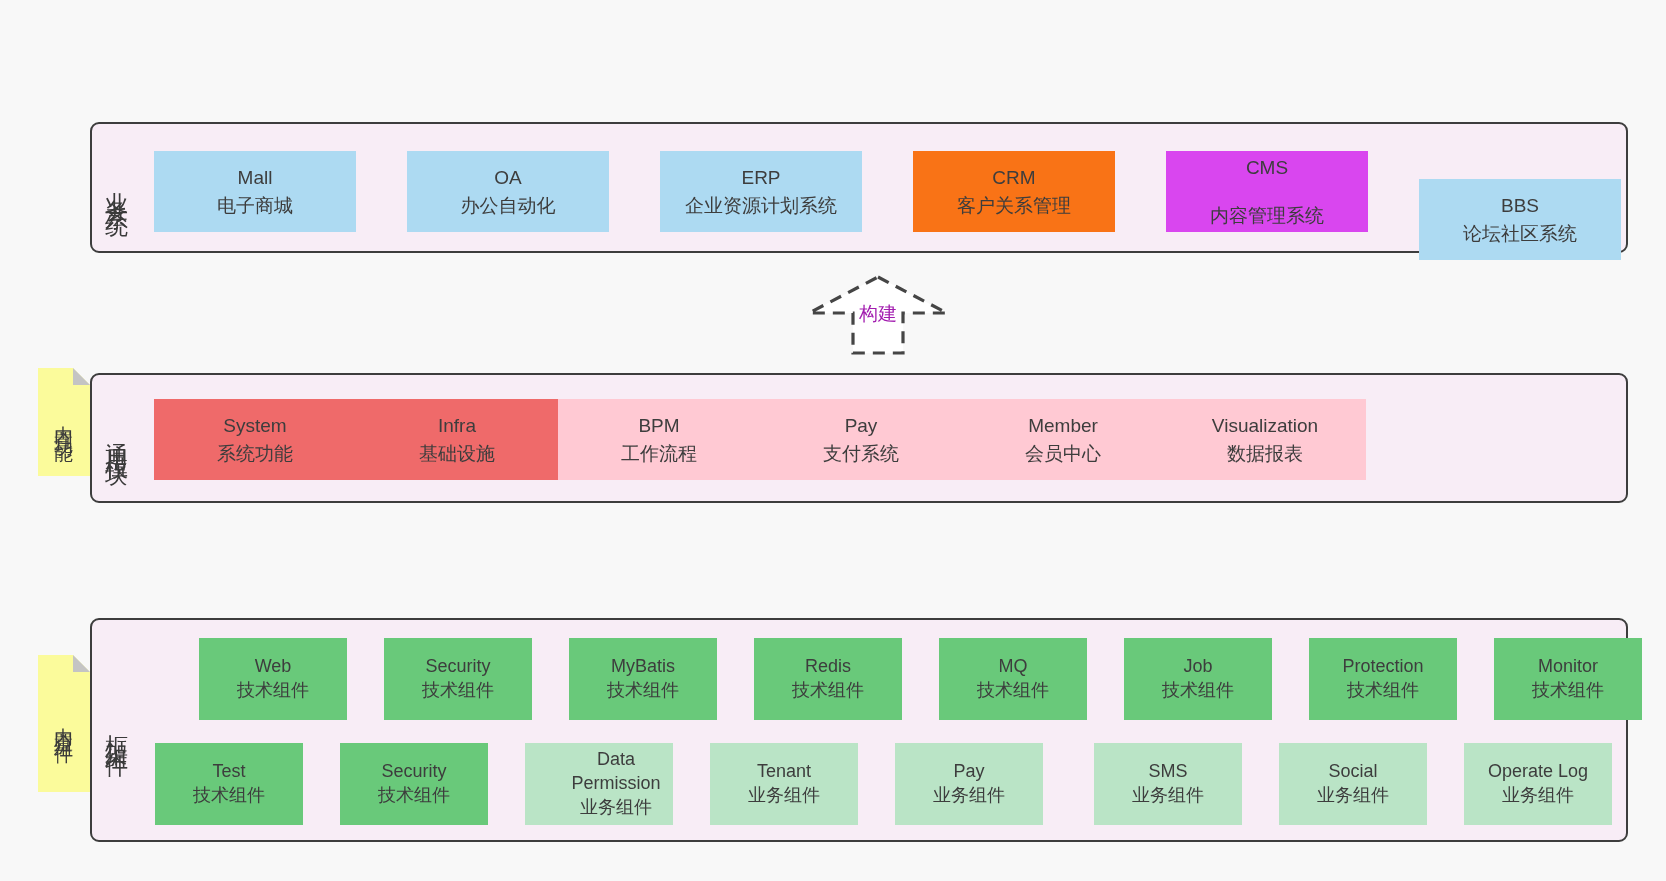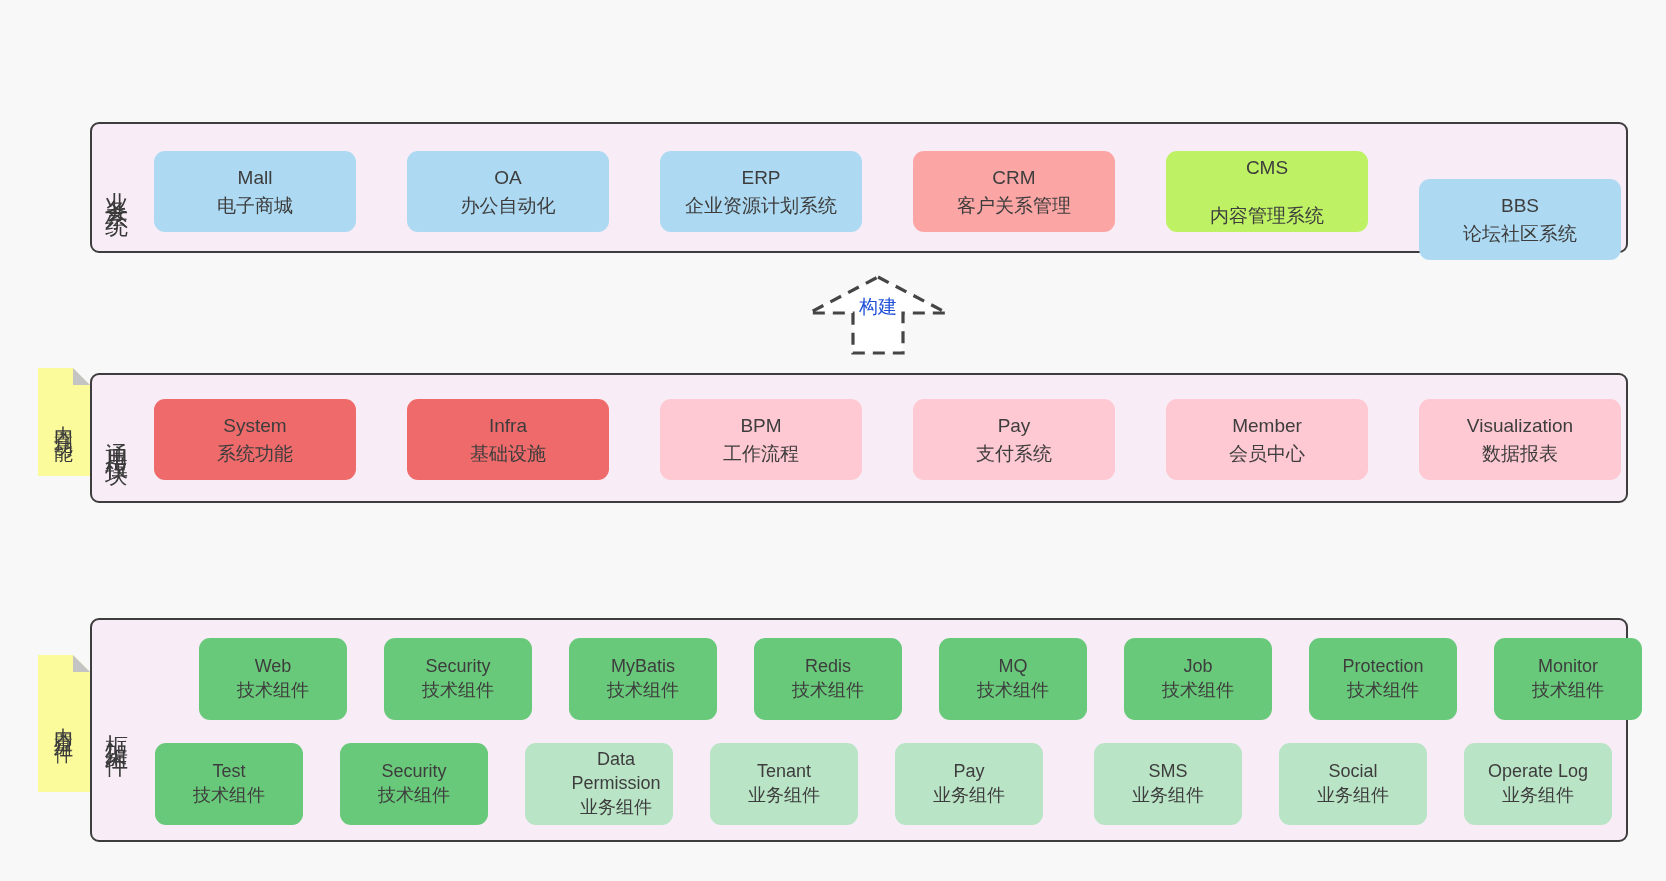--- a/index.html
+++ b/index.html
@@ -36,46 +36,46 @@
     font-size:23px;
     letter-spacing:7px;
     color:#3a3a3a;
     line-height:1;
     white-space:nowrap;
   }
 
   
   .row{position:absolute;display:flex;}
   .layer1 .row{left:62px;top:27px;gap:51px;}
-  .layer2 .row{left:62px;top:24px;gap:51px;}
+  .layer2 .row{left:62px;top:24px;}
   .layer3 .row1{left:63px;top:18px;gap:37px;padding-left:44px;}
   .layer3 .row2{left:63px;top:123px;gap:37px;}
 
   .box{
-    border-radius:11px;
+    border-radius:0;
     display:flex;flex-direction:column;
     align-items:flex-end;justify-content:center;
     text-align:center;
     box-sizing:border-box;
     padding:2px 6px;
   }
   .layer1 .box,.layer2 .box{width:202px;height:81px;font-size:19px;line-height:1.45;}
   .layer3 .box{width:148px;height:82px;font-size:18px;line-height:1.32;}
   .box .t,.box .s{width:100%;}
 
   
   .arrow{position:absolute;width:144px;height:82px;z-index:2;}
   .arrow svg{position:absolute;inset:0;overflow:visible;}
   .arrow .alabel{
-    position:absolute;left:50%;top:19px;
+    position:absolute;left:50%;top:26px;
     transform:translateX(-50%);
     background:#ffffff;
     padding:1px 3px;
     font-size:19px;
-    color:#1d4ed8;
+    color:#a21caf;
     white-space:nowrap;
   }
   .arrow1{left:806px;top:274px;}
   .arrow2{left:818px;top:517px;}
 
   
   .sticky{position:absolute;z-index:0;}
   .sticky1{left:38px;top:368px;width:52px;height:108px;}
   .sticky2{left:38px;top:655px;width:52px;height:137px;}
   .sticky-paper{
@@ -124,25 +124,25 @@
         <div class="s">电子商城</div>
       </div>
       <div class="box" style="background-color: rgb(173, 218, 242);">
         <div class="t">OA</div>
         <div class="s">办公自动化</div>
       </div>
       <div class="box" style="background-color: rgb(173, 218, 242);">
         <div class="t">ERP</div>
         <div class="s">企业资源计划系统</div>
       </div>
-      <div class="box" style="background-color: #fca5a5;">
+      <div class="box" style="background-color: #f97316;">
         <div class="t">CRM</div>
         <div class="s">客户关系管理</div>
       </div>
-      <div class="box" style="background-color: #bef264; gap: 20px;">
+      <div class="box" style="background-color: #d946ef; gap: 20px;">
         <div class="t">CMS</div>
         <div class="s">内容管理系统</div>
       </div>
       <div class="box" style="background-color: rgb(173, 218, 242); margin-top: 28px;">
         <div class="t">BBS</div>
         <div class="s">论坛社区系统</div>
       </div>
     </div>
   </div>
 

